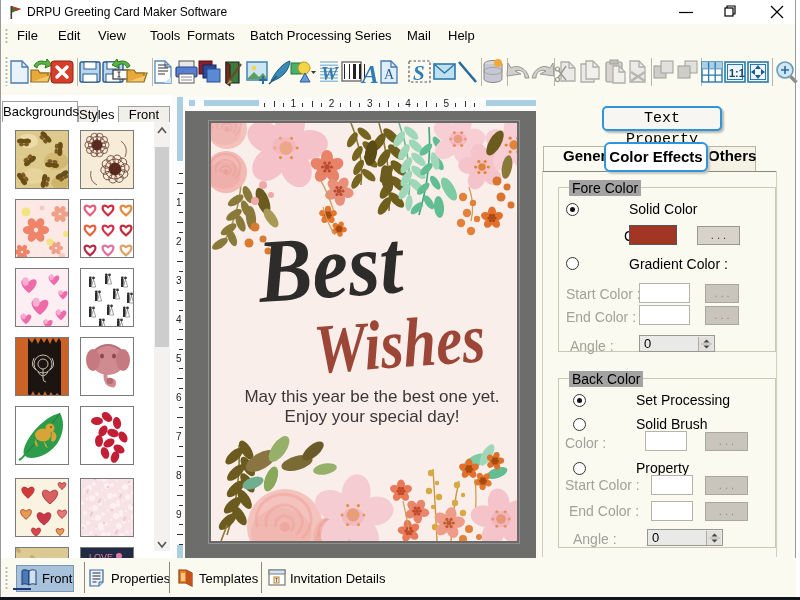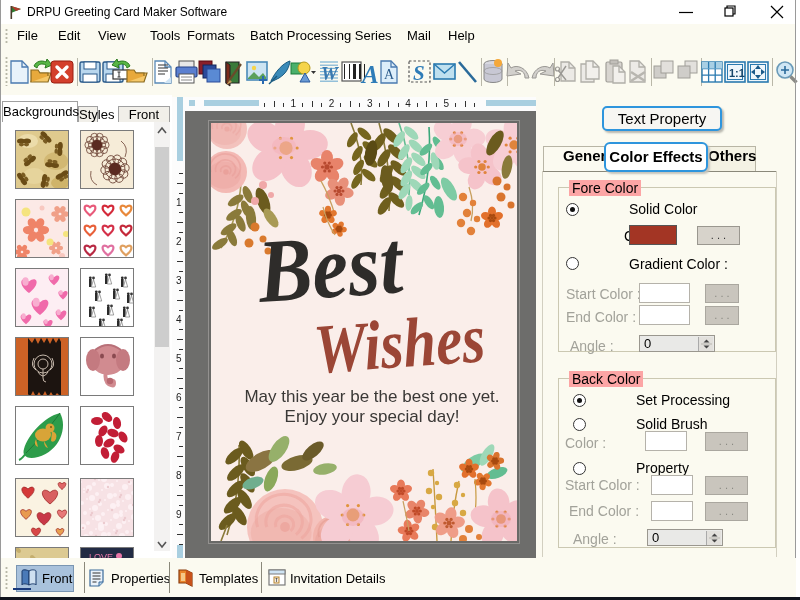--- a/index.html
+++ b/index.html
@@ -34,25 +34,25 @@
 #card { position:absolute; left:26px; top:12px; width:306px; height:418px; background:#faeeea; overflow:hidden; }
 .rulnum { position:absolute; font-size:10px; color:#222; }
 .htick { position:absolute; top:6px; width:1px; height:4px; background:#333; }
 .htickm { position:absolute; top:4px; width:1px; height:6px; background:#333; }
 .vtick { position:absolute; left:7px; height:1px; width:4px; background:#333; }
 .vtickm { position:absolute; left:5px; height:1px; width:6px; background:#333; }
 
 
 #rightpanel { left:536px; top:95px; width:260px; height:464px; background:#fbfaf0; }
 #rp-border { left:795px; top:0px; width:1px; height:597px; background:#9a9a9a; }
-#textprop { position:absolute; left:66px; top:11px; width:120px; height:25px; background:#f7f6f2; border:2px solid #2e95dd; border-radius:5px; font-size:15px; text-align:center; line-height:21px; color:#000; box-shadow:2px 2px 2px #b9b8b0; }
+#textprop { position:absolute; left:66px; top:11px; width:120px; height:25px; background:#f7f6f2; border:2px solid #2e95dd; border-radius:5px; font-size:15px; text-align:center; line-height:21px; color:#000; box-shadow:2px 2px 2px #b9b8b0;font-family:Liberation Mono, monospace; }
 .rtab { position:absolute; font-size:15px; font-weight:bold; color:#000; }
 #cetab { z-index:3; left:68px; top:47px; width:104px; height:30px; background:#fff; border:2px solid #2e95dd; border-radius:6px; text-align:center; line-height:26px; box-shadow:2px 2px 2px #c5c4bc; }
 .groupbox { position:absolute; left:22px; width:218px; border:1px solid #cbc8b2; }
-.glabel { position:absolute; top:-8px; left:10px; background:#fca5a5; padding:0 3px; font-size:14px; color:#000; }
+.glabel { position:absolute; top:-8px; left:10px; background:#a3a3a3; padding:0 3px; font-size:14px; color:#000; }
 .radio { position:absolute; width:13px; height:13px; border:1px solid #333; border-radius:50%; background:#fff; }
 .radio.sel::after { content:""; position:absolute; left:3px; top:3px; width:5px; height:5px; border-radius:50%; background:#111; }
 .rlabel { position:absolute; font-size:14px; color:#000;margin-left:44px; }
 .dlabel { position:absolute; font-size:14px; color:#a2a29a; }
 .cfield { position:absolute; width:51px; height:20px; background:#fff; border:1px solid #b5b2aa; }
 .cbtn { position:absolute; width:43px; height:19px; background:#d7d3cb; border:1px solid #9a978f; font-size:11px; text-align:center; line-height:16px; color:#333; }
 .cbtn.dis { background:#c9c5bd; color:#8a8a82; border-color:#aaa79f; }
 .spin { position:absolute; width:76px; height:17px; background:#e9e9e7; border:1px solid #9a978f; font-size:13px; color:#000; padding-left:4px; line-height:15px; }
 .spinbtn { position:absolute; right:1px; top:1px; width:15px; height:14px; background:#e2e0dc; border-left:1px solid #aaa; }
 

